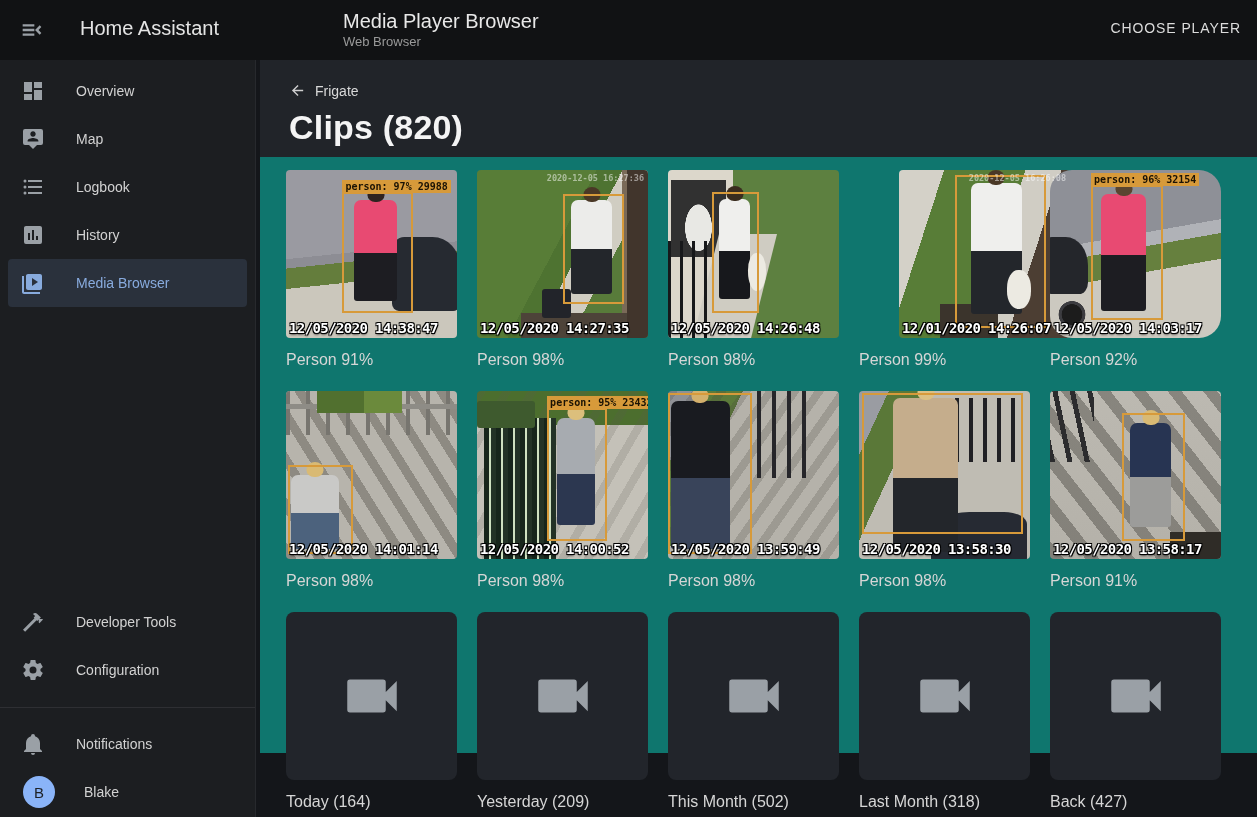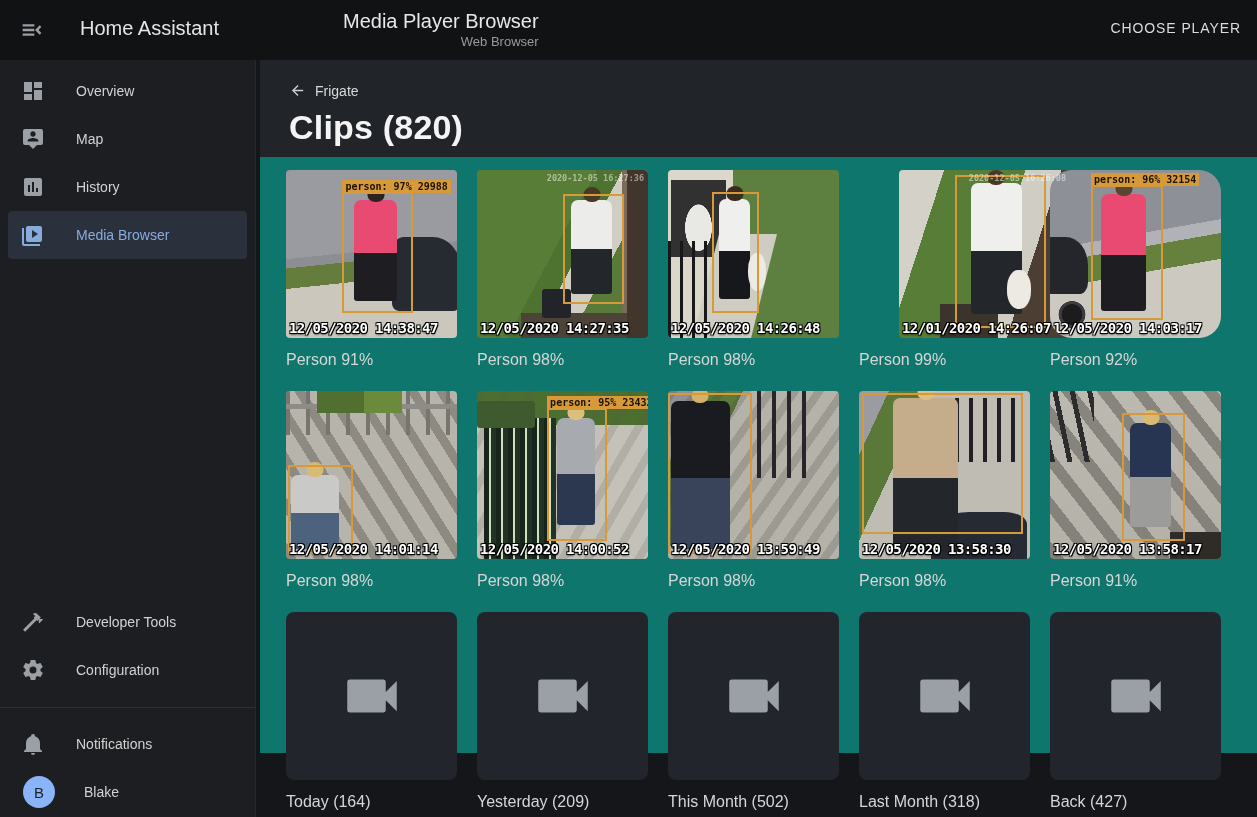--- a/index.html
+++ b/index.html
@@ -5,21 +5,21 @@
   * { margin:0; padding:0; box-sizing:border-box; }
   html,body { width:1257px; height:817px; background:#14161a; overflow:hidden;
     font-family:"Liberation Sans", sans-serif; }
 
   
   .appbar { position:absolute; left:0; top:0; width:1257px; height:60px; background:#111214; z-index:30; }
   .toggle-btn { position:absolute; left:18px; top:16px; width:28px; height:28px; cursor:pointer; }
   .app-title { position:absolute; left:80px; top:17px; font-size:20px; color:#e4e4e4; font-weight:400; }
   .page-head { position:absolute; left:343px; top:9px; }
   .page-head .t { font-size:20px; color:#e8e8e8; font-weight:400; line-height:24px; }
-  .page-head .s { font-size:13px; color:#9a9a9a; line-height:17px;text-align:right; }
+  .page-head .s { font-size:13px; color:#9a9a9a; line-height:17px; }
   .choose-player { position:absolute; right:16px; top:20px; font-size:14px; font-weight:500;
     letter-spacing:.9px; color:#dcdcdc; background:none; border:none; cursor:pointer;
     font-family:"Liberation Sans", sans-serif; }
 
   
   .sidebar { position:absolute; left:0; top:60px; width:256px; height:757px; background:#1c1e21;
     border-right:1px solid #27292d; z-index:20; }
   .nav-top { position:absolute; top:7px; left:0; right:0; }
   .nav-bottom { position:absolute; top:538px; left:0; right:0; }
   .nav-item { display:flex; align-items:center; height:48px; margin:0 8px; border-radius:4px;
@@ -172,20 +172,26 @@
       <span class="lbl">Overview</span>
     </div>
     <div class="nav-item">
       <span class="ic"><svg viewBox="0 0 24 24">
             <path d="M20,2H4A2,2 0 0,0 2,4V16A2,2 0 0,0 4,18H8L12,22L16,18H20A2,2 0 0,0 22,16V4A2,2 0 0,0 20,2M12,4.3C13.5,4.3 14.7,5.5 14.7,7C14.7,8.5 13.5,9.7 12,9.7C10.5,9.7 9.3,8.5 9.3,7C9.3,5.5 10.5,4.3 12,4.3M17.4,14.6H6.6V13.7C6.6,11.9 10.2,10.9 12,10.9C13.8,10.9 17.4,11.9 17.4,13.7V14.6Z"></path>
           </svg></span>
       <span class="lbl">Map</span>
     </div>
     <div class="nav-item">
       <span class="ic"><svg viewBox="0 0 24 24">
+            <path d="M7,5H21V7H7V5M7,13V11H21V13H7M4,4.5A1.5,1.5 0 0,1 5.5,6A1.5,1.5 0 0,1 4,7.5A1.5,1.5 0 0,1 2.5,6A1.5,1.5 0 0,1 4,4.5M4,10.5A1.5,1.5 0 0,1 5.5,12A1.5,1.5 0 0,1 4,13.5A1.5,1.5 0 0,1 2.5,12A1.5,1.5 0 0,1 4,10.5M7,19V17H21V19H7M4,16.5A1.5,1.5 0 0,1 5.5,18A1.5,1.5 0 0,1 4,19.5A1.5,1.5 0 0,1 2.5,18A1.5,1.5 0 0,1 4,16.5Z"></path>
+          </svg></span>
+      <span class="lbl">Logbook</span>
+    </div>
+    <div class="nav-item">
+      <span class="ic"><svg viewBox="0 0 24 24">
             <path d="M17,17H15V13H17M13,17H11V7H13M9,17H7V10H9M19,3H5C3.89,3 3,3.89 3,5V19A2,2 0 0,0 5,21H19A2,2 0 0,0 21,19V5C21,3.89 20.1,3 19,3Z"></path>
           </svg></span>
       <span class="lbl">History</span>
     </div>
     <div class="nav-item selected">
       <span class="ic"><svg viewBox="0 0 24 24">
             <path d="M19,3H7C5.9,3 5,3.9 5,5V17C5,18.1 5.9,19 7,19H19C20.1,19 21,18.1 21,17V5C21,3.9 20.1,3 19,3M11,15V7L17,11L11,15M3,5H1V21C1,22.1 1.9,23 3,23H19V21H3V5Z"></path>
           </svg></span>
       <span class="lbl">Media Browser</span>
     </div>

